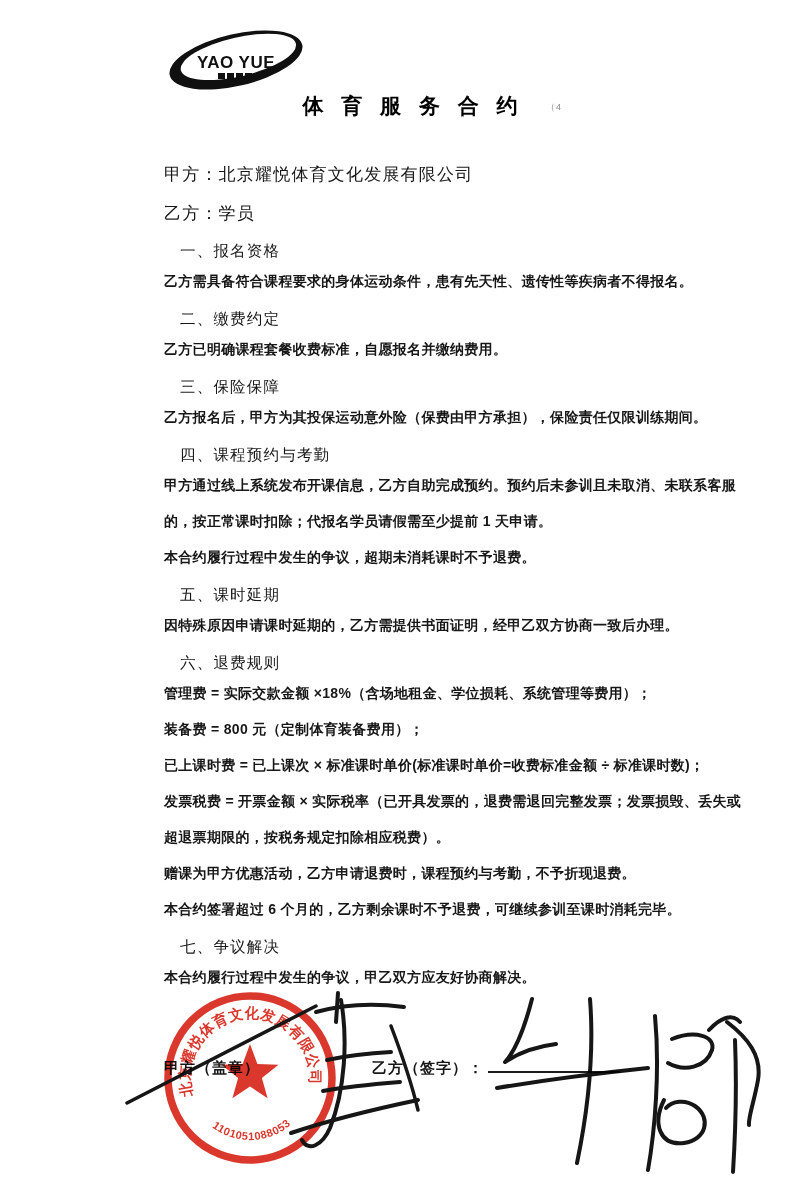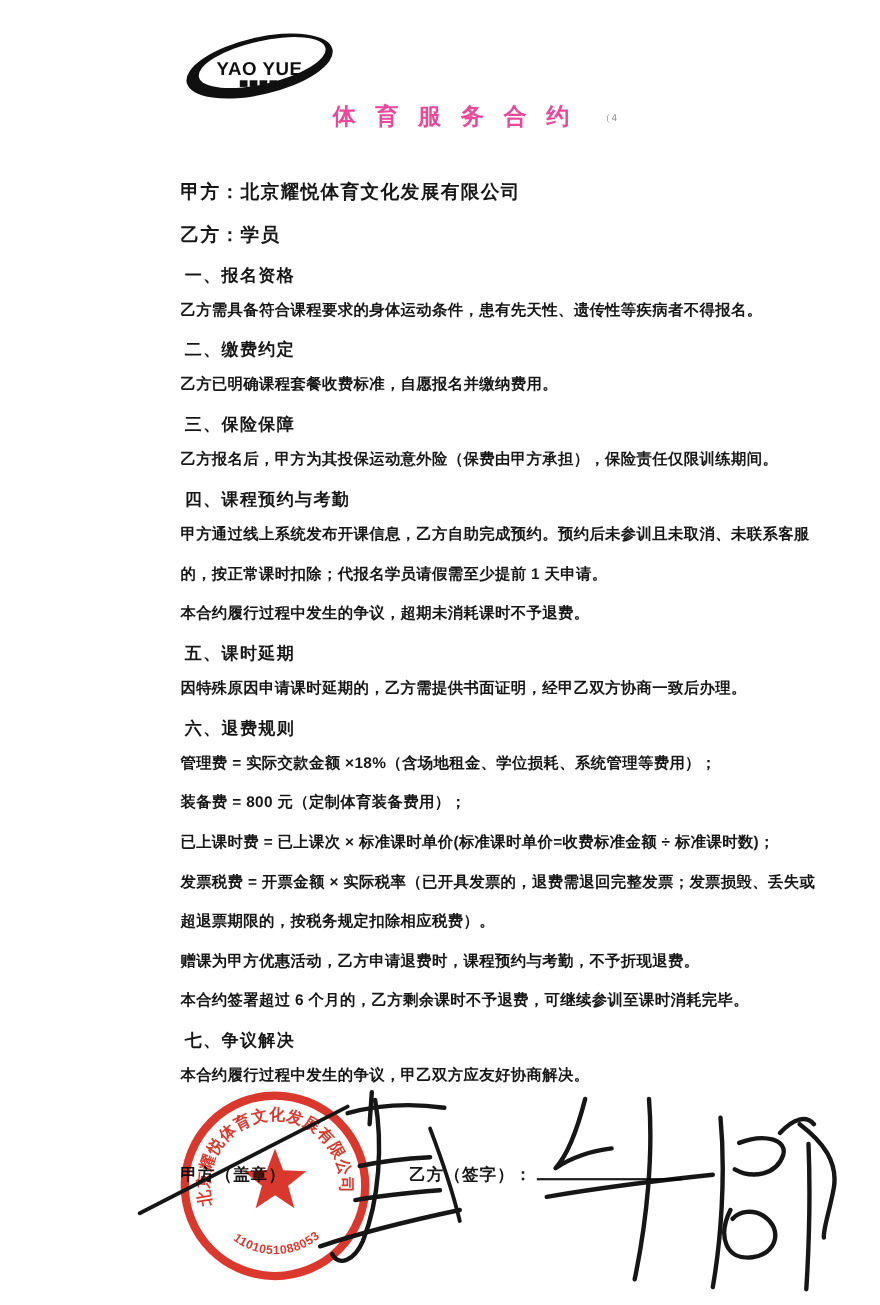--- a/index.html
+++ b/index.html
@@ -8,28 +8,28 @@
     font-family:"Liberation Sans","DejaVu Sans",sans-serif; color:#171717;
     overflow:hidden;
   }
   .page { position:absolute; inset:0; background:#fff;padding-left:45px; }
 
   
   .logo { position:absolute; left:158px; top:24px; width:156px; height:80px; }
   .doc-title {
     position:absolute; left:0; top:92px; width:800px; margin:0;
     text-align:center; padding-left:26px; box-sizing:border-box;
-    font-size:21px; font-weight:900; letter-spacing:6px; color:#ec4899;
+    font-size:21px; font-weight:900; letter-spacing:6px; color:#000000;
   }
   .title-mark { position:absolute; left:546px; top:101px; font-size:9px; color:#8a8a8a; letter-spacing:1px; }
 
   
   .content { position:absolute; left:164px; top:163px; width:588px; }
-  .party { font-size:17px; font-weight:700; line-height:24px; margin:0 0 15px; letter-spacing:1.2px; }
-  .sec-h { font-size:15.5px; font-weight:700; line-height:20px; margin:10px 4px 2px; letter-spacing:1.2px; }
+  .party { font-size:17px; font-weight:400; line-height:24px; margin:0 0 15px; letter-spacing:1.2px; }
+  .sec-h { font-size:15.5px; font-weight:400; line-height:20px; margin:10px 16px 2px; letter-spacing:1.2px; }
   .para  { font-size:14px; font-weight:600; line-height:36px; margin:0; letter-spacing:0.3px; }
 
   .footer { display:flex; align-items:baseline; margin-top:62px; font-size:15px; font-weight:800; letter-spacing:1px; }
   .footer .pb { margin-left:112px; white-space:nowrap; }
   .sig-line { display:inline-block; width:132px; height:14px; border-bottom:2px solid #1c1c1c; margin-left:4px; }
 
   
   .overlay { position:absolute; left:0; top:0; width:800px; height:1186px; pointer-events:none; mix-blend-mode:multiply; }
   .seal-text { font-family:"Liberation Sans","DejaVu Sans",sans-serif; font-weight:bold; }
 </style>

